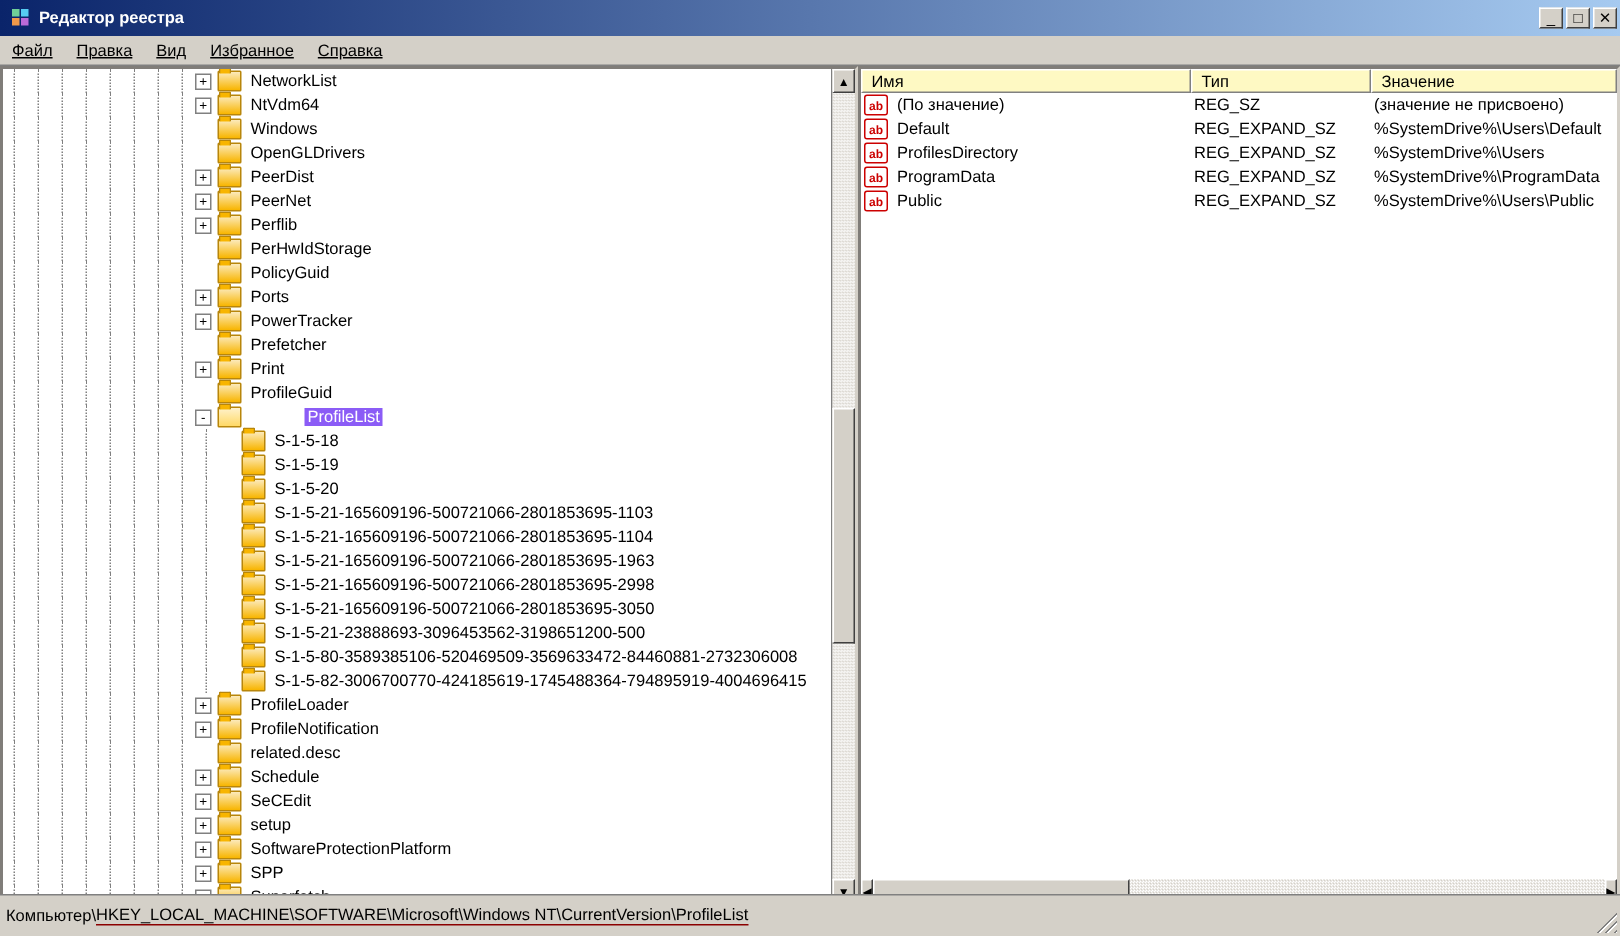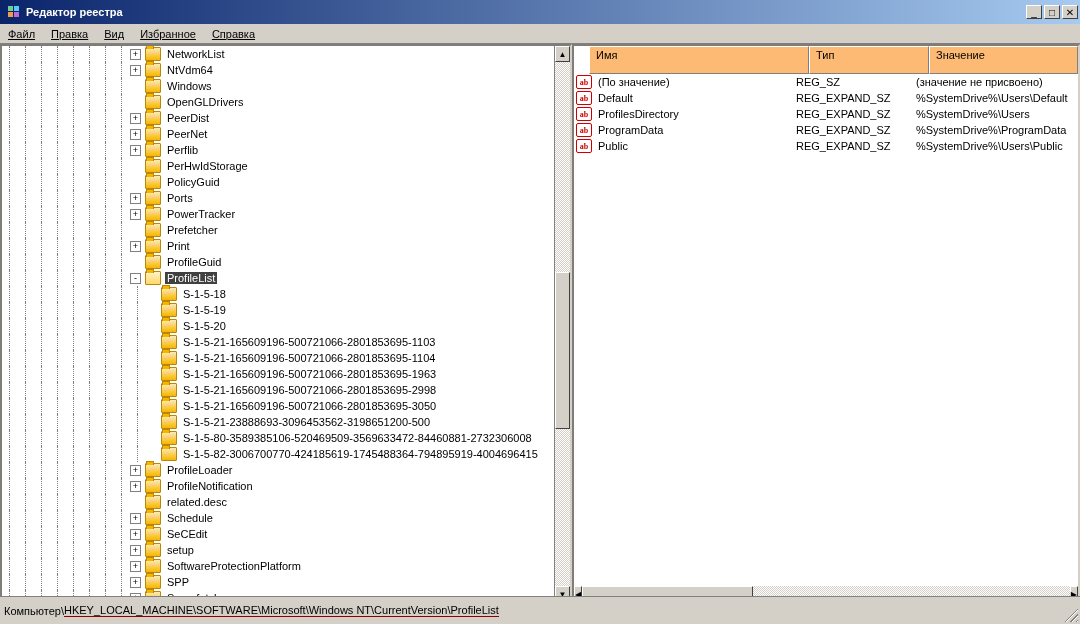--- a/index.html
+++ b/index.html
@@ -22,32 +22,32 @@
 .tree-row { height: 16px; display: flex; align-items: center; white-space: nowrap; }
 .indent-guides { display: flex; height: 16px; }
 .guide { width: 16px; height: 16px; position: relative; }
 .guide::before { content: ""; position: absolute; left: 7px; top: 0; bottom: 0; border-left: 1px dotted #808080; }
 .expander { width: 11px; height: 11px; border: 1px solid #808080; background: #fff; display: inline-flex; align-items: center; justify-content: center; font-size: 9px; line-height: 7px; color: #000; margin-right: 4px; cursor: default; }
 .expander.blank { border: none; background: transparent; }
 .folder { width: 16px; height: 14px; background: linear-gradient(to bottom, #fceabb 0%, #f8b500 100%); border: 1px solid #b8860b; border-radius: 1px; margin-right: 4px; position: relative; }
 .folder::before { content: ""; position: absolute; left: 0; top: -3px; width: 6px; height: 3px; background: #f8b500; border: 1px solid #b8860b; border-bottom: none; border-radius: 1px 1px 0 0; }
 .folder.open { background: linear-gradient(to bottom, #fff2cc 0%, #ffd966 100%); }
 .node-label { padding: 0 2px; }
-.node-label.selected { background: #404040; color: #fff; }
+.node-label.selected { background: #8b5cf6; color: #fff; margin-left: 38px; }
 
 .vscroll { position: absolute; right: 0; top: 0; bottom: 0; width: 16px; background: #d4d0c8; border-left: 1px solid #808080; display: flex; flex-direction: column; }
 .sbtn { height: 16px; background: #d4d0c8; border: 1px solid #fff; border-right-color: #404040; border-bottom-color: #404040; display: flex; align-items: center; justify-content: center; font-size: 8px; cursor: default; }
 .strack { flex: 1; background: repeating-conic-gradient(#d4d0c8 0% 25%, #fff 0% 50%) 0/2px 2px; position: relative; }
 .sthumb { position: absolute; left: 0; right: 0; background: #d4d0c8; border: 1px solid #fff; border-right-color: #404040; border-bottom-color: #404040; }
 
-.headers { height: 28px; display: flex; background: #fdba74; margin-left: 15px; }
+.headers { height: 16px; display: flex; background: #fef9c3; }
 .hcell { border: 1px solid #fff; border-right-color: #808080; border-bottom-color: #808080; padding: 2px 6px; cursor: default; }
 .list { flex: 1; overflow: hidden; position: relative; }
 .lrow { height: 16px; display: flex; align-items: center; }
-.lrow .vicon { width: 16px; height: 14px; margin-left: 2px; margin-right: 4px; border: 1px solid #c00; border-radius: 2px; background: #fff; display: inline-flex; align-items: center; justify-content: center; font-size: 8px; color: #c00; font-weight: bold; font-family: Liberation Serif, serif; }
+.lrow .vicon { width: 16px; height: 14px; margin-left: 2px; margin-right: 4px; border: 1px solid #c00; border-radius: 2px; background: #fff; display: inline-flex; align-items: center; justify-content: center; font-size: 8px; color: #c00; font-weight: bold; }
 .lcell { padding: 0 2px; overflow: hidden; text-overflow: clip; white-space: nowrap; }
 
 .hscroll { height: 16px; background: #d4d0c8; display: flex; }
 .hscroll .strack { position: relative; }
 .hscroll .sthumb { top: 0; bottom: 0; }
 
 .statusbar { position: absolute; left: 0; right: 0; bottom: 0; height: 28px; border-top: 1px solid #808080; background: #d4d0c8; display: flex; align-items: center; padding: 0 4px; }
 .statusbar .path-highlight { border-bottom: 1px solid #8b0000; }
 .grip { position: absolute; right: 2px; bottom: 2px; width: 14px; height: 14px; background: repeating-linear-gradient(135deg, transparent 0 2px, #808080 2px 3px, #fff 3px 4px); clip-path: polygon(100% 0, 100% 100%, 0 100%); }
 </style>

